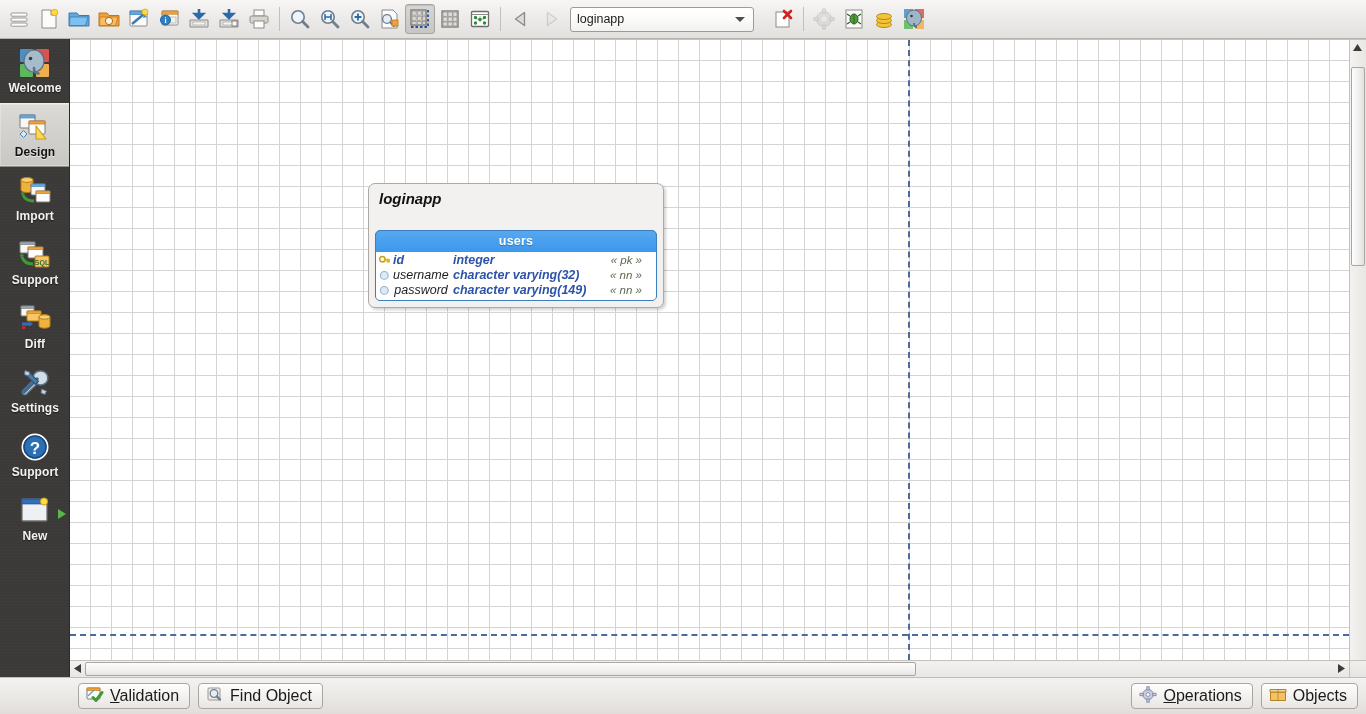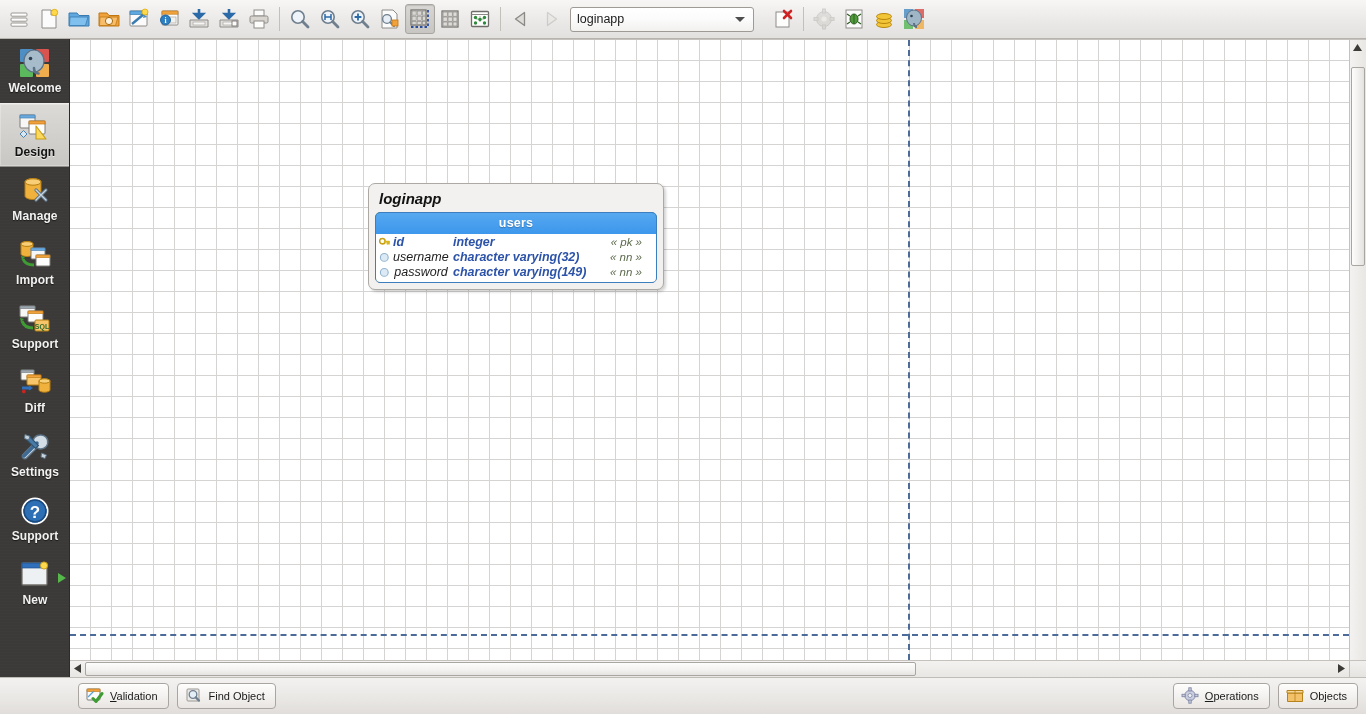--- a/index.html
+++ b/index.html
@@ -165,20 +165,21 @@
     font-weight: bold;
     font-style: italic;
     color: #121212;
     padding: 1px 2px 5px 4px;
   }
   .node-table {
     border: 1px solid #3d7ebf;
     border-radius: 5px;
     overflow: hidden;
     background: #14532d;
+    margin-top: 18px;
   }
   .node-head {
     background: linear-gradient(to bottom,#56a8f0 0%, #3d97ec 100%);
     color: #ffffff;
     font-size: 12.5px;
     font-weight: bold;
     text-align: center;
     padding: 3px 0 4px 0;
     text-shadow: 0 1px 1px rgba(0,0,0,.25);
     letter-spacing: .2px;
@@ -264,21 +265,21 @@
   }
   .sb-group { display: flex; align-items: center; gap: 8px; }
   .sbtn {
     height: 26px;
     display: flex; align-items: center;
     gap: 6px;
     padding: 0 10px 0 7px;
     background: linear-gradient(to bottom,#fdfdfc 0%,#f4f2f0 50%,#e8e5e2 100%);
     border: 1px solid #a9a6a1;
     border-radius: 4px;
-    font-size: 11px;
+    font-size: 16px;
     color: #1a1a1a;
     box-shadow: 0 1px 0 rgba(255,255,255,.7) inset;
   }
   .sbtn u { text-decoration: underline; }
   .sbtn .lbl { white-space: nowrap; }
 </style>
 </head>
 <body>
 
 <div id="app">
@@ -545,33 +546,20 @@
             <rect x="2" y="3" width="15" height="3" fill="#6aa9de" stroke="#4a83b4" stroke-width=".7"></rect>
             <rect x="11" y="9" width="16" height="13" rx="1" fill="#fdfdfc" stroke="#7e7c78" stroke-width="1"></rect>
             <rect x="11" y="9" width="16" height="3" fill="#f0a23c" stroke="#c07712" stroke-width=".7"></rect>
             <path d="M18 27l10 0-10-13z" fill="#fbd85e" stroke="#c79b12" stroke-width="1.1" stroke-linejoin="round"></path>
             <path d="M2 22l3.5-3.5L9 22l-3.5 3.5z" fill="#d9e7f3" stroke="#4a83b4" stroke-width="1"></path>
           </svg>
         </span>
         <span class="lbl">Design</span>
       </div>
 
-      <div class="side-item">
-        <span class="ico">
-          <svg width="32" height="30" viewBox="0 0 32 30">
-            <g fill="#f0b23c" stroke="#b57d10" stroke-width="1">
-              <path d="M6 6c0-2 4-3.5 8-3.5s8 1.5 8 3.5v14c0 2-4 3.5-8 3.5s-8-1.5-8-3.5z"></path>
-              <ellipse cx="14" cy="6" rx="8" ry="3.2" fill="#f8cf76"></ellipse>
-            </g>
-            <path d="M17 14l10 10M27 14l-10 10" stroke="#5d7285" stroke-width="3.2" stroke-linecap="round"></path>
-            <path d="M17 14l10 10M27 14l-10 10" stroke="#c8d4de" stroke-width="1.4" stroke-linecap="round"></path>
-          </svg>
-        </span>
-        <span class="lbl">Manage</span>
-      </div>
 
       <div class="side-item">
         <span class="ico">
           <svg width="34" height="30" viewBox="0 0 34 30">
             <g fill="#f0b23c" stroke="#b57d10" stroke-width="1">
               <path d="M3 4c0-1.5 3-2.5 6-2.5s6 1 6 2.5v10c0 1.5-3 2.5-6 2.5S3 15.5 3 14z"></path>
               <ellipse cx="9" cy="4" rx="6" ry="2.4" fill="#f8cf76"></ellipse>
             </g>
             <rect x="13" y="8" width="14" height="11" rx="1" fill="#f7f7f6" stroke="#7e7c78"></rect>
             <rect x="13" y="8" width="14" height="2.6" fill="#6aa9de" stroke="#4a83b4" stroke-width=".6"></rect>

